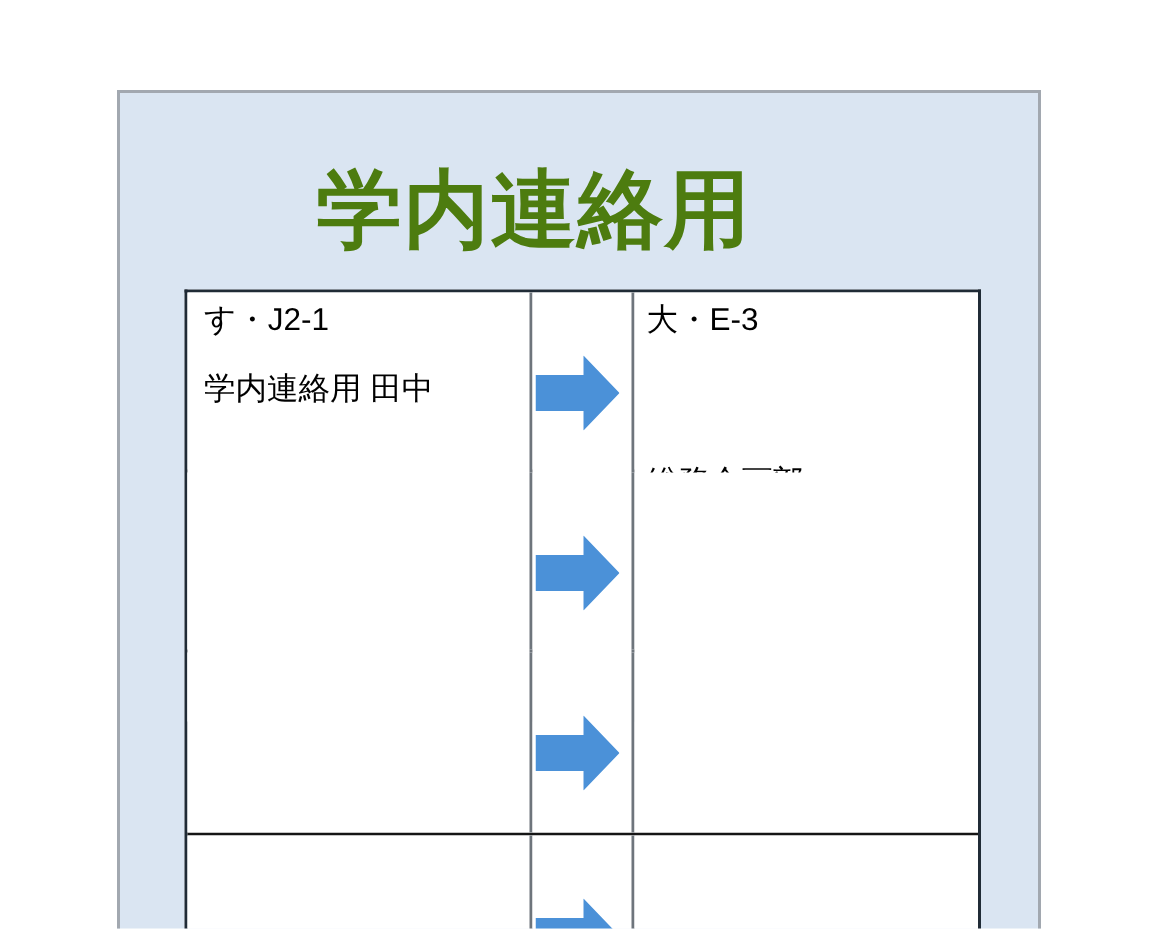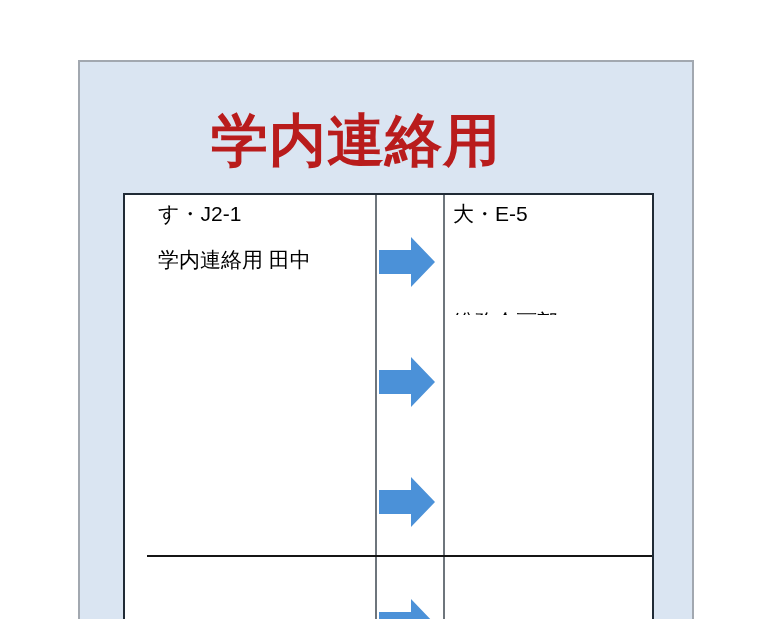--- a/index.html
+++ b/index.html
@@ -34,38 +34,37 @@
   .doc-title {
     position: absolute;
     left: 78px;
     top: 108px;
     width: 556px;
     text-align: center;
     font-size: 57px;
     font-weight: bold;
     letter-spacing: 1px;
     line-height: 1.15;
-    color: #b91c1c;
+    color: #4d7c0f;
   }
   
   .mail-table {
     position: absolute;
     left: 123px;
     top: 193px;
     width: 531px;
     box-sizing: border-box;
     border: 2px solid #202b36;
     border-bottom: none;
     background: #ffffff;
   }
   .mt-row {
     display: grid;
     grid-template-columns: 230px 68px 1fr;
     border-bottom: 2px solid #151515;
-    margin-left: 22px;
   }
   .mt-row.r1 { height: 118px; }
   .mt-row.r2 { height: 118px; }
   .mt-row.r3 { height: 120px; }
   .mt-row.r4 { height: 130px; border-bottom: none; }
   .cell {
     box-sizing: border-box;
     background: #ffffff;
     position: relative;
     overflow: visible;
@@ -121,21 +120,21 @@
         <p class="name-line">学内連絡用 田中</p>
       </div>
       <div class="cell arrowcol">
         <span class="arrow-wrap">
           <svg width="56" height="50" viewBox="0 0 56 50">
             <polygon points="0,13 32,13 32,0 56,25 32,50 32,37 0,37" fill="#4b91d8"></polygon>
           </svg>
         </span>
       </div>
       <div class="cell recipient">
-        <p class="code-line">大・E-5</p>
+        <p class="code-line">大・E-3</p>
         <div class="addr-block">
           <div>総務企画部</div>
           <div class="addr-line2">総務G　御中</div>
         </div>
       </div>
     </div>
 
     <div class="mt-row r2">
       <div class="cell sender"></div>
       <div class="cell arrowcol">

